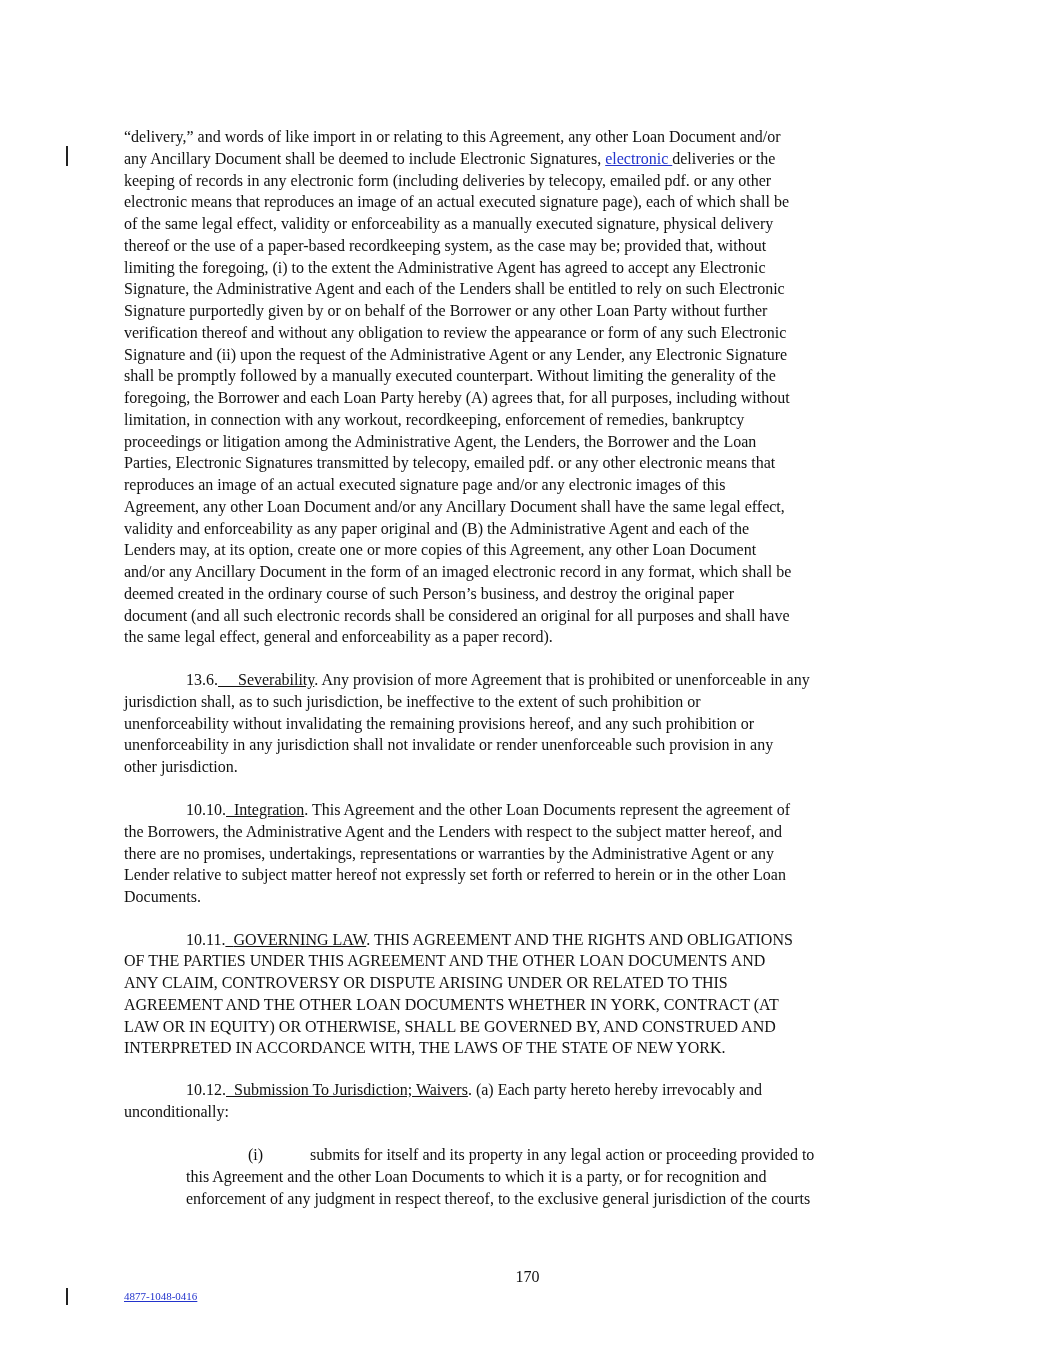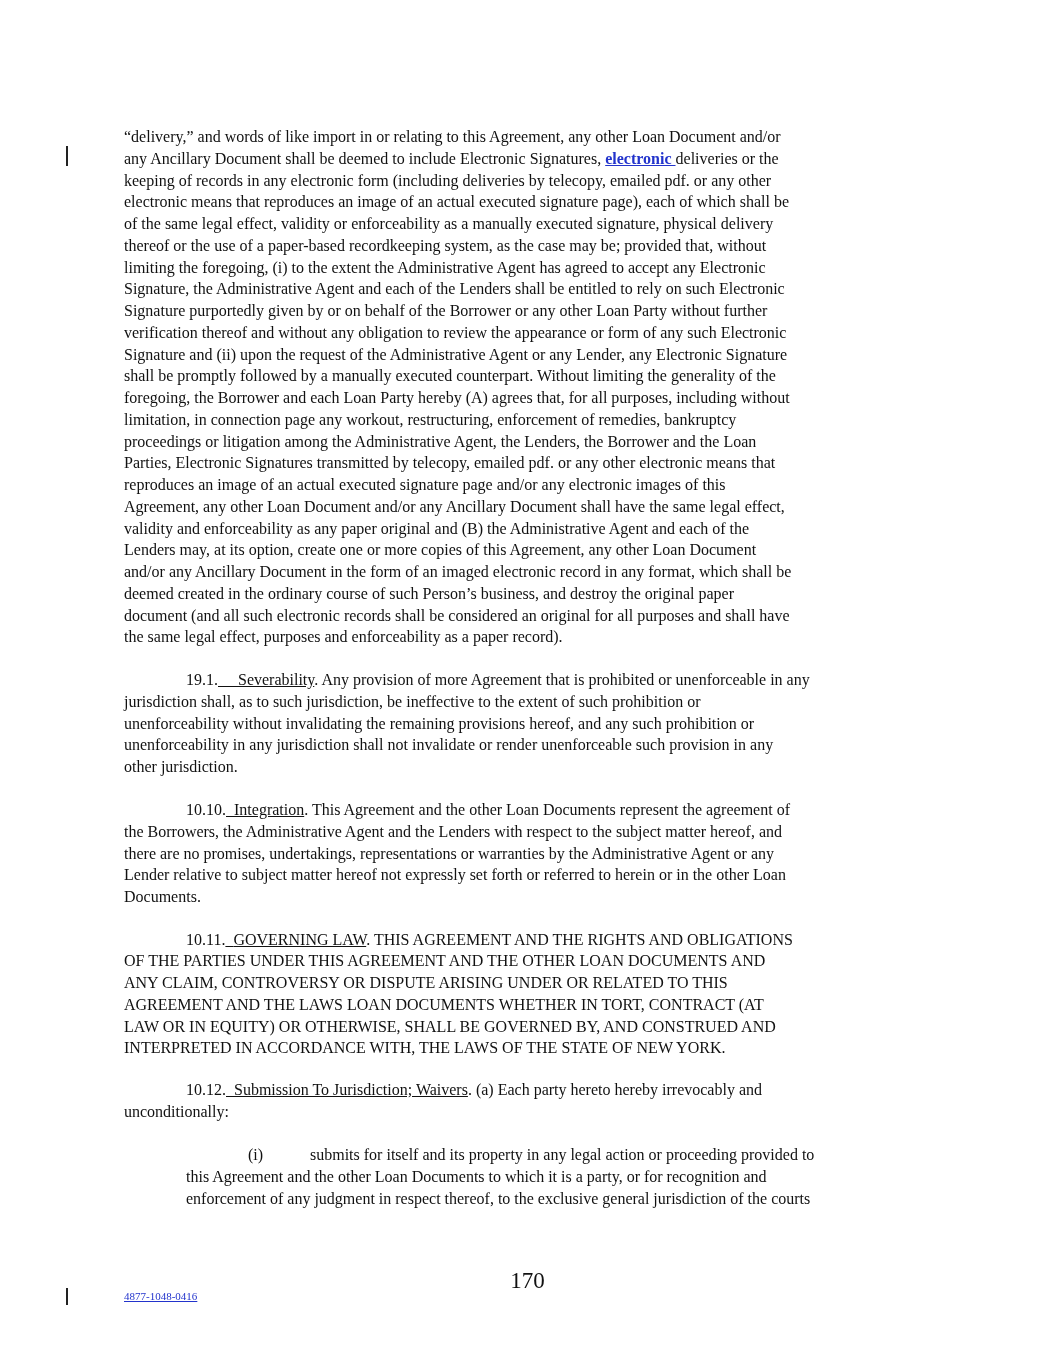--- a/index.html
+++ b/index.html
@@ -1,24 +1,24 @@
 <!DOCTYPE html>
 <html><head>
 <meta charset="utf-8">
 <style>
   html, body { margin: 0; padding: 0; background: #ffffff; }
   body { width: 1055px; height: 1365px; position: relative; overflow: hidden;
          font-family: "Liberation Serif", serif; color: #111; }
   .line { position: absolute; left: 124px; font-size: 16px; line-height: 21.8px;
           white-space: nowrap; }
   .u { text-decoration: underline; font-family: Liberation Serif, serif; }
-  .link { color: #2233cc; text-decoration: underline; font-weight: bold; }
+  .link { color: #2233cc; text-decoration: underline; }
   .changebar { position: absolute; left: 66px; width: 2px; background: #222; }
   .pagenum { position: absolute; top: 1268px; left: 0; width: 1055px; text-align: center;
-             font-size: 23px; }
+             font-size: 16px; }
   .docid { position: absolute; left: 124px; top: 1290px; font-size: 11px; color: #2233cc;
            text-decoration: underline; }
 </style>
 </head>
 <body>
 
 <div class="changebar" style="top:146px;height:20px;"></div>
 
 <div>
   <div class="line" style="top:126px">“delivery,” and words of like import in or relating to this Agreement, any other Loan Document and/or</div>
@@ -27,54 +27,54 @@
   <div class="line" style="top:191px">electronic means that reproduces an image of an actual executed signature page), each of which shall be</div>
   <div class="line" style="top:213px">of the same legal effect, validity or enforceability as a manually executed signature, physical delivery</div>
   <div class="line" style="top:235px">thereof or the use of a paper-based recordkeeping system, as the case may be; provided that, without</div>
   <div class="line" style="top:257px">limiting the foregoing, (i) to the extent the Administrative Agent has agreed to accept any Electronic</div>
   <div class="line" style="top:278px">Signature, the Administrative Agent and each of the Lenders shall be entitled to rely on such Electronic</div>
   <div class="line" style="top:300px">Signature purportedly given by or on behalf of the Borrower or any other Loan Party without further</div>
   <div class="line" style="top:322px">verification thereof and without any obligation to review the appearance or form of any such Electronic</div>
   <div class="line" style="top:344px">Signature and (ii) upon the request of the Administrative Agent or any Lender, any Electronic Signature</div>
   <div class="line" style="top:365px">shall be promptly followed by a manually executed counterpart.  Without limiting the generality of the</div>
   <div class="line" style="top:387px">foregoing, the Borrower and each Loan Party hereby (A) agrees that, for all purposes, including without</div>
-  <div class="line" style="top:409px">limitation, in connection page any workout, restructuring, enforcement of remedies, bankruptcy</div>
+  <div class="line" style="top:409px">limitation, in connection with any workout, recordkeeping, enforcement of remedies, bankruptcy</div>
   <div class="line" style="top:431px">proceedings or litigation among the Administrative Agent, the Lenders, the Borrower and the Loan</div>
   <div class="line" style="top:452px">Parties, Electronic Signatures transmitted by telecopy, emailed pdf. or any other electronic means that</div>
   <div class="line" style="top:474px">reproduces an image of an actual executed signature page and/or any electronic images of this</div>
   <div class="line" style="top:496px">Agreement, any other Loan Document and/or any Ancillary Document shall have the same legal effect,</div>
   <div class="line" style="top:518px">validity and enforceability as any paper original and (B) the Administrative Agent and each of the</div>
   <div class="line" style="top:539px">Lenders may, at its option, create one or more copies of this Agreement, any other Loan Document</div>
   <div class="line" style="top:561px">and/or any Ancillary Document in the form of an imaged electronic record in any format, which shall be</div>
   <div class="line" style="top:583px">deemed created in the ordinary course of such Person’s business, and destroy the original paper</div>
   <div class="line" style="top:605px">document (and all such electronic records shall be considered an original for all purposes and shall have</div>
-  <div class="line" style="top:626px">the same legal effect, purposes and enforceability as a paper record).</div>
+  <div class="line" style="top:626px">the same legal effect, general and enforceability as a paper record).</div>
 </div>
 
 <div>
-  <div class="line" style="top:669px;left:186px"><span>19.1.</span><span class="u" style="white-space:pre">     </span><span class="u">Severability</span><span>. Any provision of more Agreement that is prohibited or unenforceable in any</span></div>
+  <div class="line" style="top:669px;left:186px"><span>13.6.</span><span class="u" style="white-space:pre">     </span><span class="u">Severability</span><span>. Any provision of more Agreement that is prohibited or unenforceable in any</span></div>
   <div class="line" style="top:691px">jurisdiction shall, as to such jurisdiction, be ineffective to the extent of such prohibition or</div>
   <div class="line" style="top:713px">unenforceability without invalidating the remaining provisions hereof, and any such prohibition or</div>
   <div class="line" style="top:734px">unenforceability in any jurisdiction shall not invalidate or render unenforceable such provision in any</div>
   <div class="line" style="top:756px">other jurisdiction.</div>
 </div>
 
 <div>
   <div class="line" style="top:799px;left:186px"><span>10.10.</span><span class="u" style="white-space:pre">  </span><span class="u">Integration</span><span>. This Agreement and the other Loan Documents represent the agreement of</span></div>
   <div class="line" style="top:821px">the Borrowers, the Administrative Agent and the Lenders with respect to the subject matter hereof, and</div>
   <div class="line" style="top:843px">there are no promises, undertakings, representations or warranties by the Administrative Agent or any</div>
   <div class="line" style="top:864px">Lender relative to subject matter hereof not expressly set forth or referred to herein or in the other Loan</div>
   <div class="line" style="top:886px">Documents.</div>
 </div>
 
 <div>
   <div class="line" style="top:929px;left:186px"><span>10.11.</span><span class="u" style="white-space:pre">  </span><span class="u">GOVERNING LAW</span><span>. THIS AGREEMENT AND THE RIGHTS AND OBLIGATIONS</span></div>
   <div class="line" style="top:950px">OF THE PARTIES UNDER THIS AGREEMENT AND THE OTHER LOAN DOCUMENTS AND</div>
   <div class="line" style="top:972px">ANY CLAIM, CONTROVERSY OR DISPUTE ARISING UNDER OR RELATED TO THIS</div>
-  <div class="line" style="top:994px">AGREEMENT AND THE LAWS LOAN DOCUMENTS WHETHER IN TORT, CONTRACT (AT</div>
+  <div class="line" style="top:994px">AGREEMENT AND THE OTHER LOAN DOCUMENTS WHETHER IN YORK, CONTRACT (AT</div>
   <div class="line" style="top:1016px">LAW OR IN EQUITY) OR OTHERWISE, SHALL BE GOVERNED BY, AND CONSTRUED AND</div>
   <div class="line" style="top:1037px">INTERPRETED IN ACCORDANCE WITH, THE LAWS OF THE STATE OF NEW YORK.</div>
 </div>
 
 <div>
   <div class="line" style="top:1079px;left:186px"><span>10.12.</span><span class="u" style="white-space:pre">  </span><span class="u">Submission To Jurisdiction; Waivers</span><span>. (a) Each party hereto hereby irrevocably and</span></div>
   <div class="line" style="top:1101px">unconditionally:</div>
 
   <div>
     <div class="line" style="top:1144px;left:248px">(i)</div>

